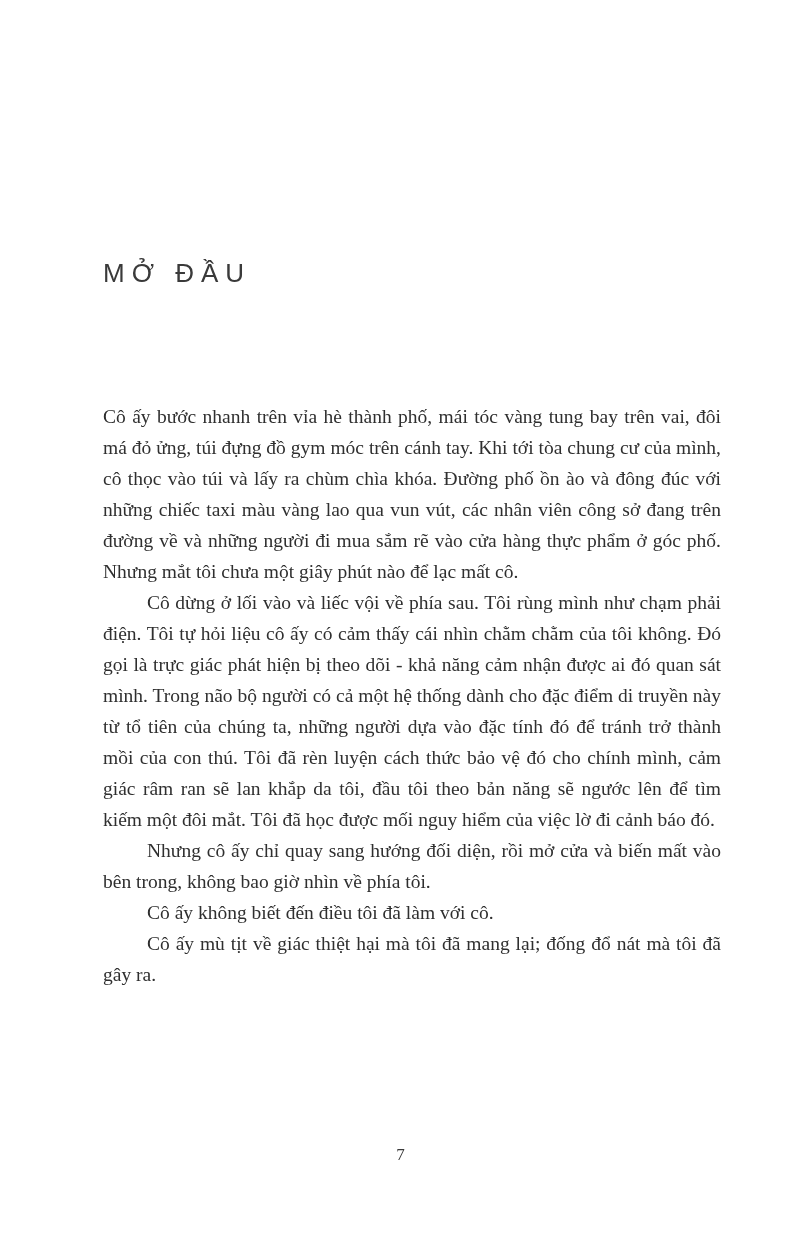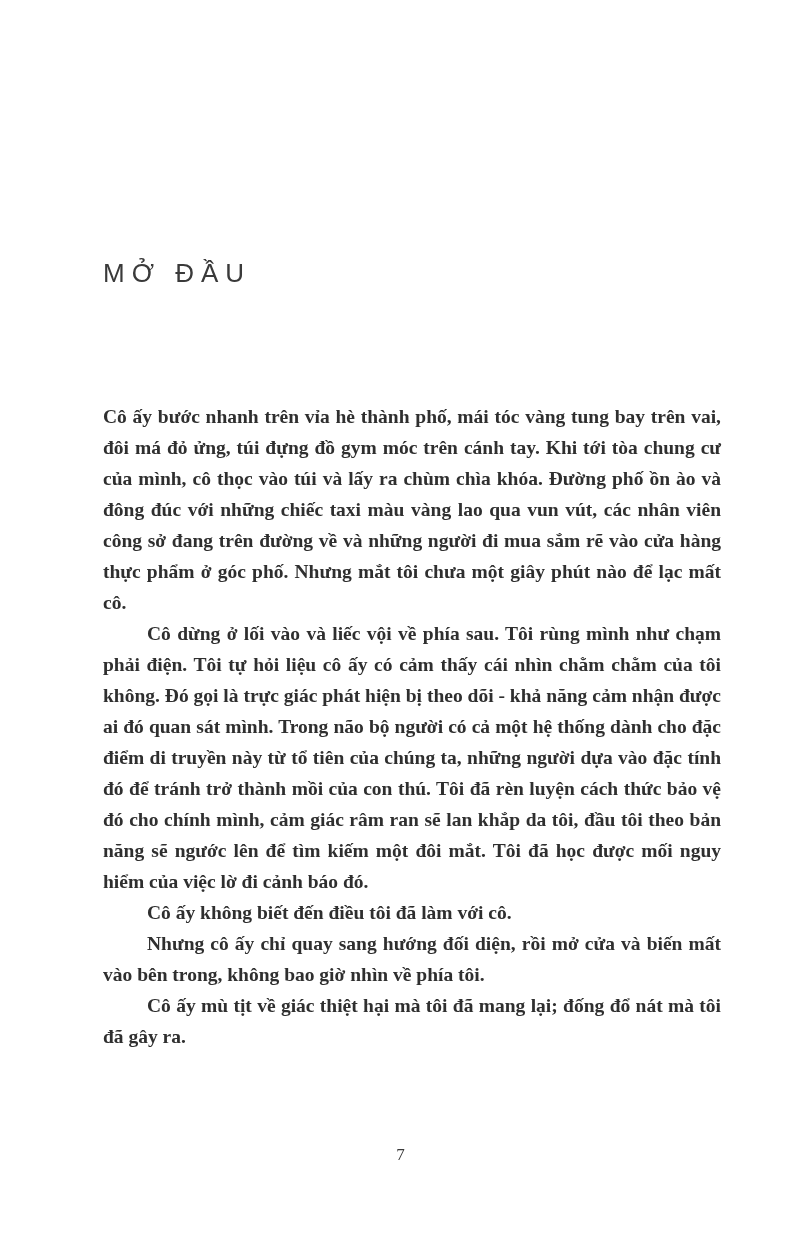--- a/index.html
+++ b/index.html
@@ -28,21 +28,20 @@
     margin: 0 0 112px 0;
   }
   .body-text {
     font-size: 19.5px;
     line-height: 31px;
     text-align: justify;
   }
   .para {
     margin: 0;
     text-indent: 0;
-    font-weight: bold;
   }
   .para.indent {
     text-indent: 44px;
   }
   .page-number {
     position: absolute;
     left: 0;
     right: 0;
     bottom: 80px;
     text-align: center;
@@ -53,19 +52,19 @@
 </style>
 </head>
 <body>
 
 <div class="page">
   <h1 class="chapter-title">MỞ ĐẦU</h1>
 
   <div class="body-text">
     <p class="para">Cô ấy bước nhanh trên vỉa hè thành phố, mái tóc vàng tung bay trên vai, đôi má đỏ ửng, túi đựng đồ gym móc trên cánh tay. Khi tới tòa chung cư của mình, cô thọc vào túi và lấy ra chùm chìa khóa. Đường phố ồn ào và đông đúc với những chiếc taxi màu vàng lao qua vun vút, các nhân viên công sở đang trên đường về và những người đi mua sắm rẽ vào cửa hàng thực phẩm ở góc phố. Nhưng mắt tôi chưa một giây phút nào để lạc mất cô.</p>
     <p class="para indent">Cô dừng ở lối vào và liếc vội về phía sau. Tôi rùng mình như chạm phải điện. Tôi tự hỏi liệu cô ấy có cảm thấy cái nhìn chằm chằm của tôi không. Đó gọi là trực giác phát hiện bị theo dõi - khả năng cảm nhận được ai đó quan sát mình. Trong não bộ người có cả một hệ thống dành cho đặc điểm di truyền này từ tổ tiên của chúng ta, những người dựa vào đặc tính đó để tránh trở thành mồi của con thú. Tôi đã rèn luyện cách thức bảo vệ đó cho chính mình, cảm giác râm ran sẽ lan khắp da tôi, đầu tôi theo bản năng sẽ ngước lên để tìm kiếm một đôi mắt. Tôi đã học được mối nguy hiểm của việc lờ đi cảnh báo đó.</p>
+    <p class="para indent">Nhưng cô ấy chỉ quay sang hướng đối diện, rồi mở cửa và biến mất vào bên trong, không bao giờ nhìn về phía tôi.</p>
     <p class="para indent">Cô ấy không biết đến điều tôi đã làm với cô.</p>
-    <p class="para indent">Nhưng cô ấy chỉ quay sang hướng đối diện, rồi mở cửa và biến mất vào bên trong, không bao giờ nhìn về phía tôi.</p>
     <p class="para indent">Cô ấy mù tịt về giác thiệt hại mà tôi đã mang lại; đống đổ nát mà tôi đã gây ra.</p>
   </div>
 
   <div class="page-number">7</div>
 </div>
 
 </body></html>

